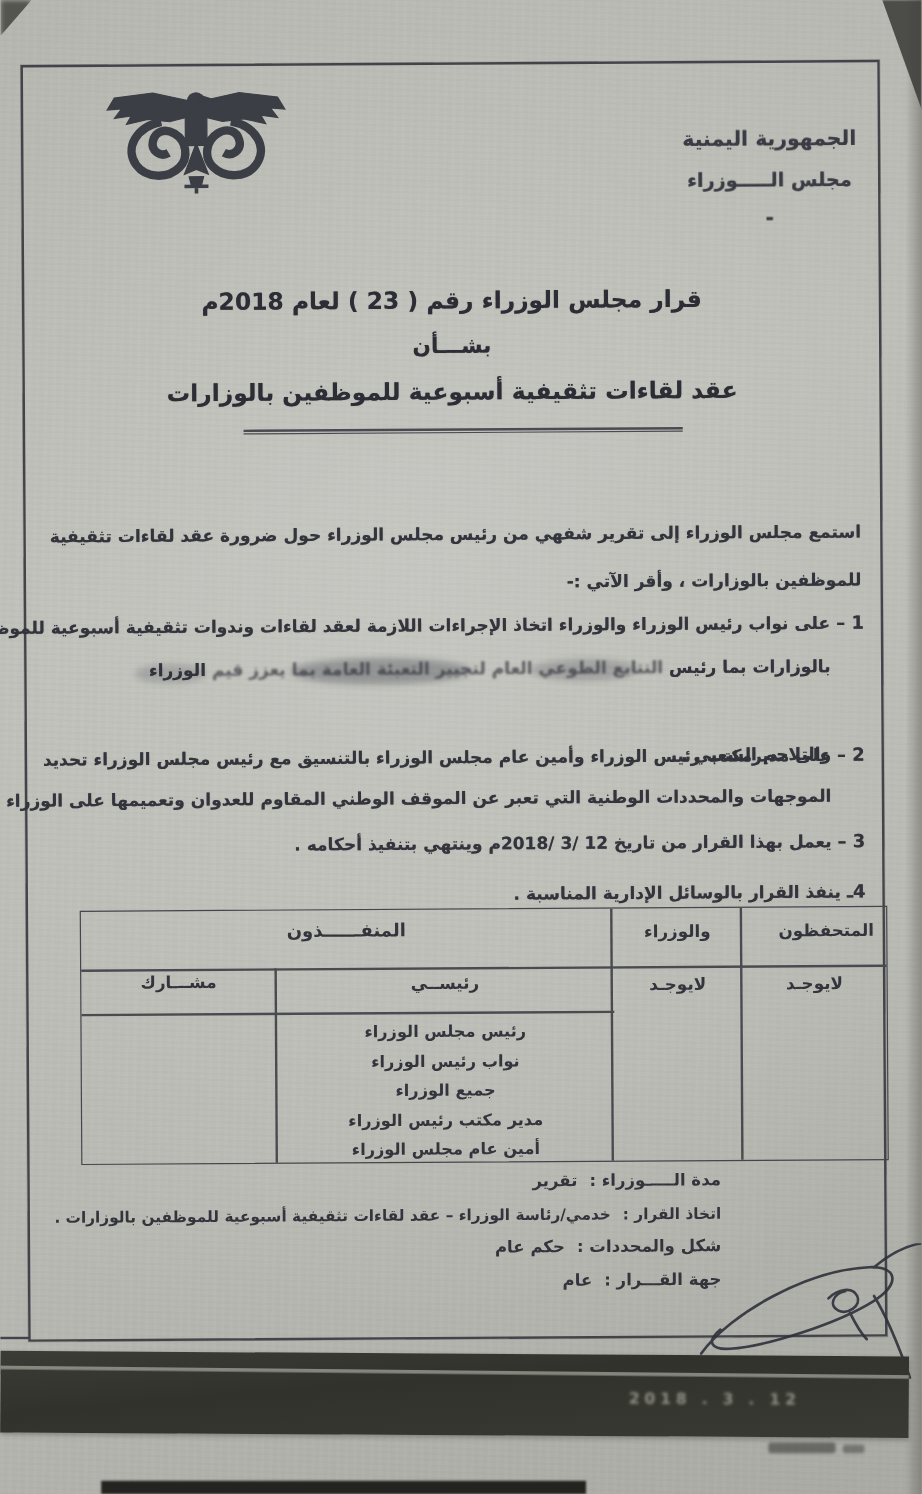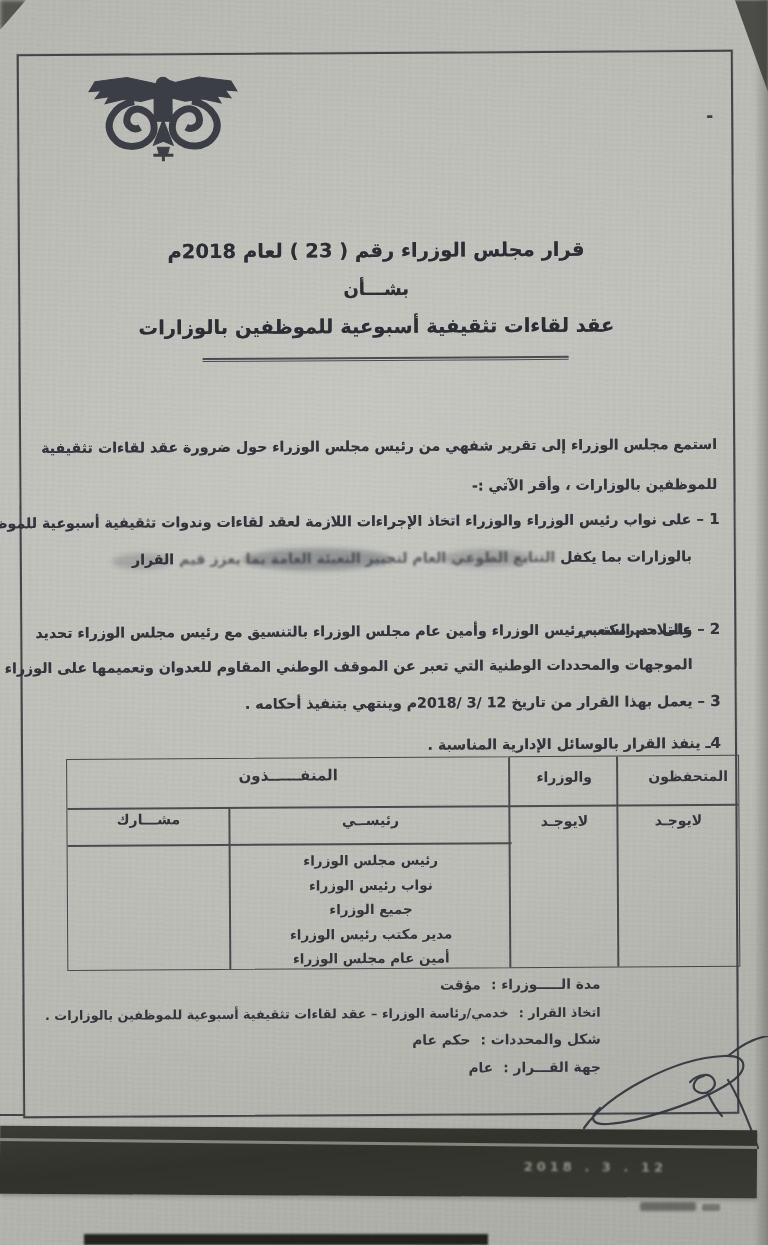--- a/index.html
+++ b/index.html
@@ -89,39 +89,41 @@
         <rect x="67" y="20" width="18" height="30" rx="3"></rect>
         <path d="M47 30 C 26 34, 16 52, 26 66 C 34 77, 52 78, 62 68 C 70 60, 68 46, 58 40 C 50 35, 42 38, 40 46 C 38 54, 46 60, 53 56" fill="none" stroke-width="7"></path>
         <path d="M105 30 C 126 34, 136 52, 126 66 C 118 77, 100 78, 90 68 C 82 60, 84 46, 94 40 C 102 35, 110 38, 112 46 C 114 54, 106 60, 99 56" fill="none" stroke-width="7"></path>
         <path d="M76 48 L66 74 L76 70 L86 74 Z"></path>
         <path d="M70 76 L82 76 L80 84 L72 84 Z"></path>
         <path d="M66 84 L86 84 M76 80 L76 90" fill="none" stroke-width="3"></path>
       </g>
     </svg>
 
     <div class="txt hdr">
+      <div class="l1">الجمهورية اليمنية</div>
+      <div class="l2">مجلس الـــــوزراء</div>
       <div class="l4">-</div>
     </div>
 
     <div class="txt title">
       <div>قرار مجلس الوزراء رقم ( 23 ) لعام 2018م</div>
       <div class="sub">بشـــأن</div>
       <div>عقد لقاءات تثقيفية أسبوعية للموظفين بالوزارات</div>
     </div>
     <div class="title-underline"></div>
 
     <div class="txt body-line intro1">استمع  مجلس الوزراء إلى تقرير شفهي من رئيس مجلس الوزراء حول ضرورة عقد لقاءات تثقيفية</div>
     <div class="txt body-line intro2">للموظفين بالوزارات ، وأقر الآتي :-</div>
 
     <div class="txt body-line" style="right:14px;top:458px;">
       <span class="item-num">1 –</span>
       <span>على نواب رئيس الوزراء والوزراء اتخاذ الإجراءات اللازمة لعقد لقاءات وندوات تثقيفية أسبوعية للموظفين</span>
     </div>
     <div class="txt body-line" style="right:42px;top:496px;">
-      <span>بالوزارات بما يكفل </span><span class="smudged"> التتابع الطوعي العام لتجيير التعبئة العامة بما يعزز قيم </span><span>  القرار</span>
+      <span>بالوزارات بما رئيس </span><span class="smudged"> التتابع الطوعي العام لتجيير التعبئة العامة بما يعزز قيم </span><span>  الوزراء</span>
     </div>
     <div class="blob" style="left:220px;top:494px;width:150px;height:22px;"></div>
     <div class="blob" style="left:420px;top:496px;width:90px;height:18px;opacity:.7;"></div>
     <div class="blob" style="left:90px;top:498px;width:60px;height:16px;opacity:.6;"></div>
     <div class="txt body-line" style="right:42px;top:533px;margin-top:36px;">والتلاحم الشعبي .</div>
 
     <div class="txt body-line" style="right:14px;top:568px;">
       <span class="item-num">2 –</span>
       <span>على مديرمكتب رئيس الوزراء وأمين عام مجلس الوزراء بالتنسيق مع رئيس مجلس الوزراء تحديد</span>
     </div>
@@ -157,21 +159,21 @@
         <div>رئيس مجلس الوزراء</div>
         <div>نواب رئيس الوزراء</div>
         <div>جميع الوزراء</div>
         <div>مدير مكتب رئيس الوزراء</div>
         <div>أمين عام مجلس الوزراء</div>
       </div>
     </div>
 
     <div class="footer-block">
       <div>
-        <span>مدة الـــــوزراء :</span><span class="val">مؤقت</span>
+        <span>مدة الـــــوزراء :</span><span class="val">تقرير</span>
       </div>
       <div style="font-size:12.8px;">
         <span>اتخاذ القرار :</span><span class="val">خدمي/رئاسة الوزراء  –  عقد لقاءات تثقيفية أسبوعية للموظفين بالوزارات .</span>
       </div>
       <div>
         <span>شكل والمحددات :</span><span class="val">حكم عام</span>
       </div>
       <div>
         <span>جهة القـــرار :</span><span class="val">عام</span>
       </div>

